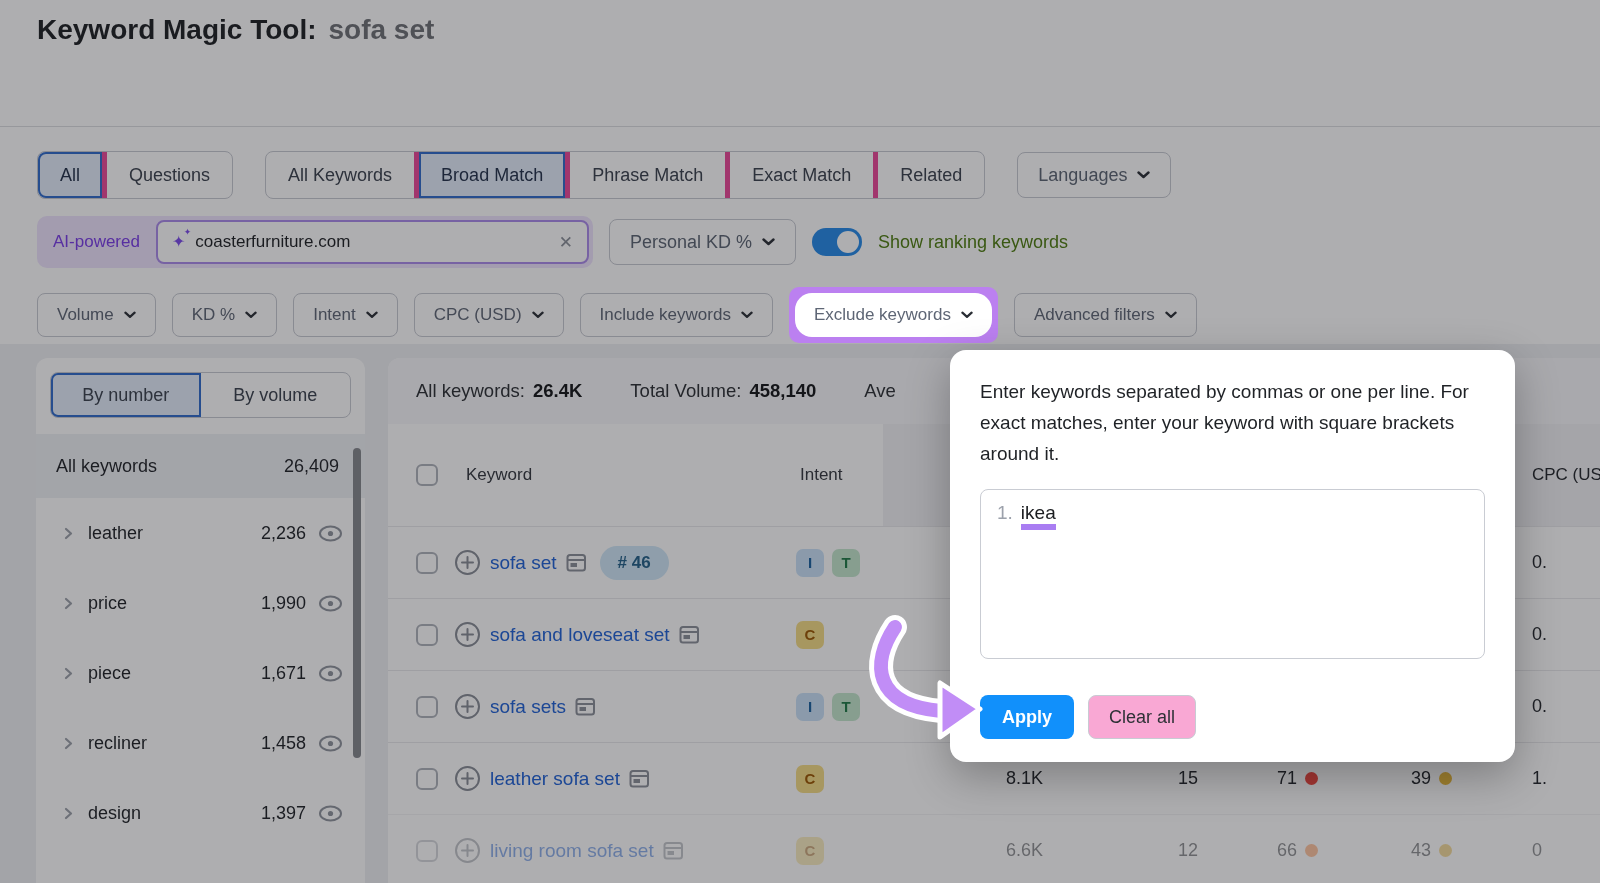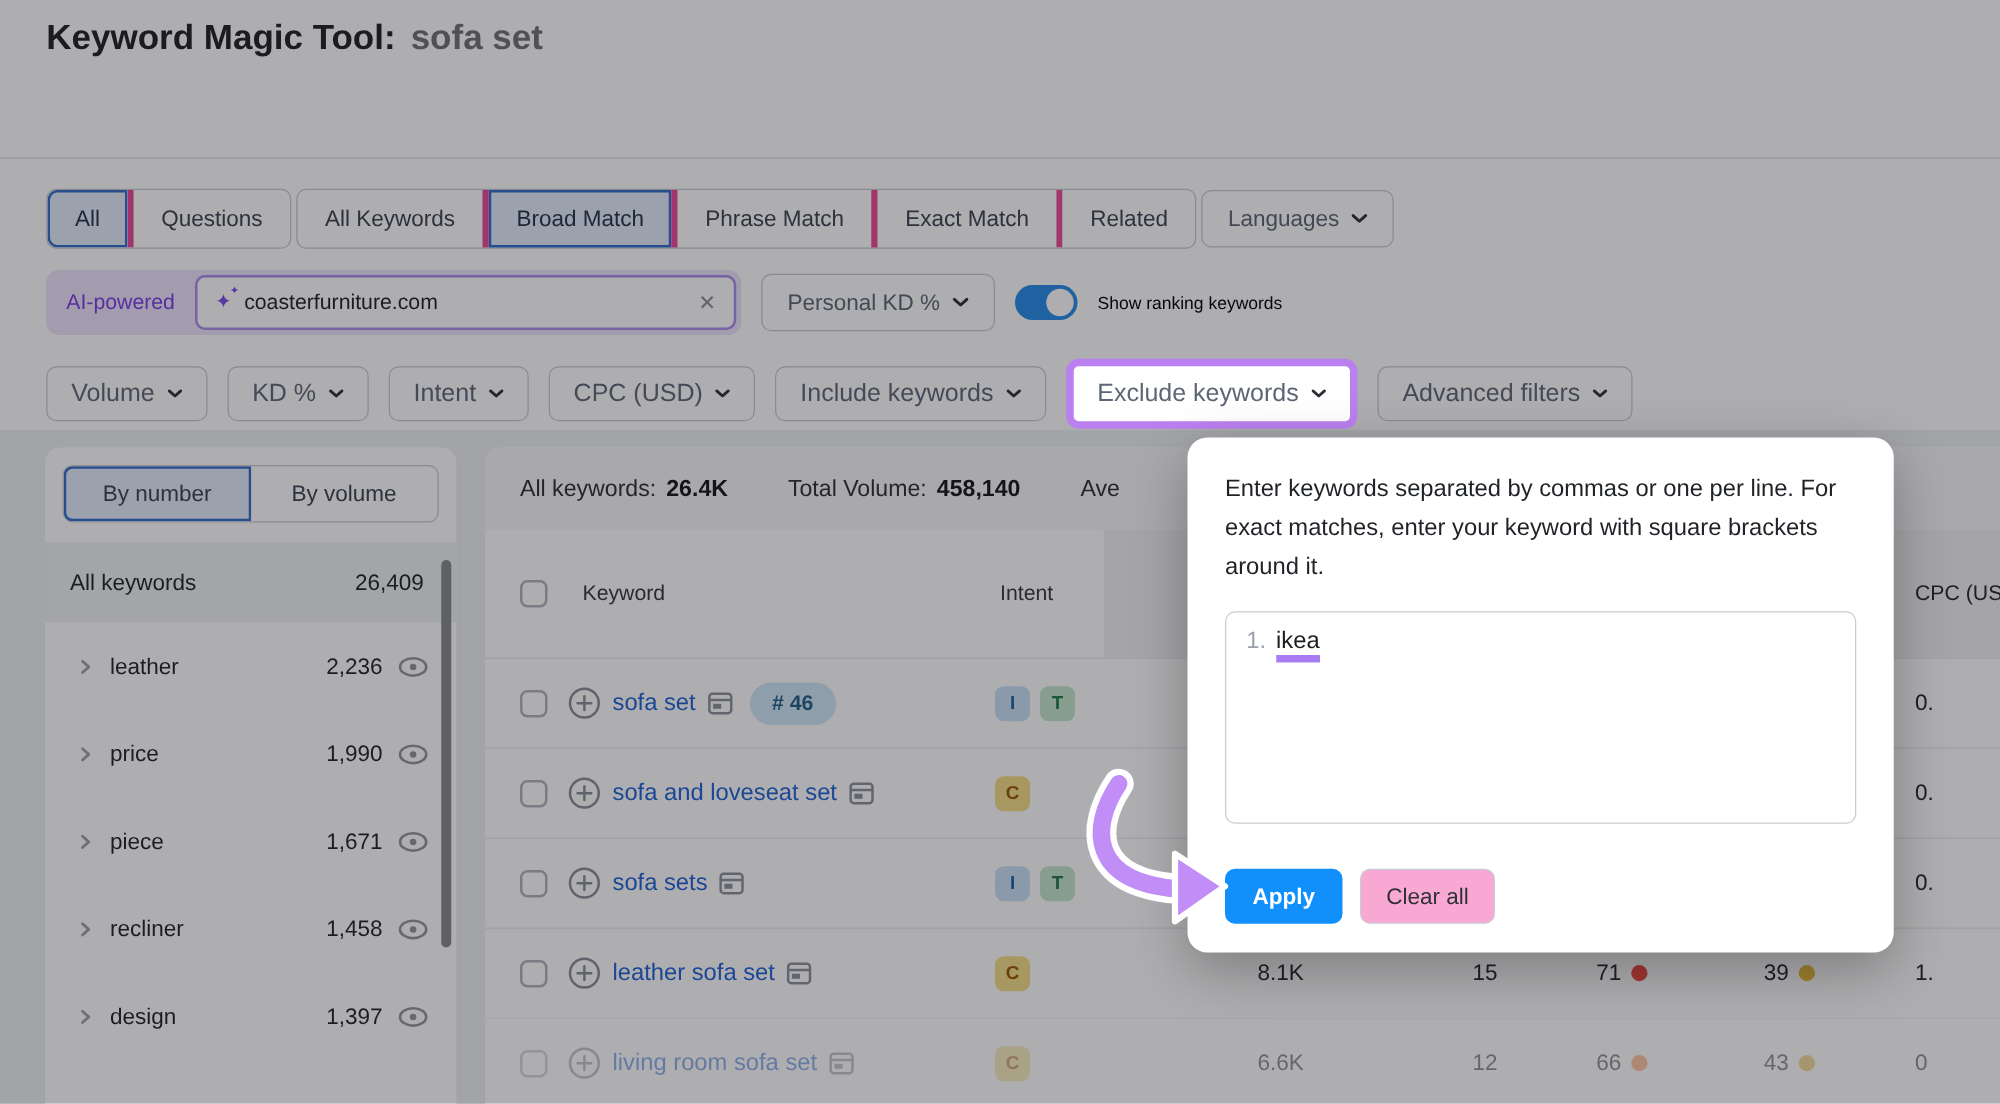--- a/index.html
+++ b/index.html
@@ -11,48 +11,48 @@
   .hdr-title .query { color:#6e7076; margin-left:12px; }
   .hdr-meta { position:absolute; left:37px; top:70px; display:flex; align-items:center; font-size:19px; color:#2b2e33; }
   .flag { position:relative; display:inline-block; width:22px; height:15px; margin:0 8px 0 10px;
           background:repeating-linear-gradient(#b22234 0 2.2px, #ffffff 2.2px 4.3px); }
   .flag::after { content:""; position:absolute; left:0; top:0; width:10px; height:8px; background:#3c3b6e; }
   .db-link { color:#3a6ad4; display:flex; align-items:center; gap:7px; cursor:pointer; }
   .currency { margin-left:58px; }
   .top-divider { position:absolute; left:0; top:126px; width:100%; height:1px; background:#dcdde0; }
 
   
-  .tabs-row { position:absolute; left:37px; top:151px; display:flex; gap:4px; align-items:center; }
+  .tabs-row { position:absolute; left:37px; top:151px; display:flex; gap:32px; align-items:center; }
   .seg-group { display:flex; border:1px solid #c6c9d1; border-radius:8px; background:#fff; }
   .seg { height:46px; display:flex; align-items:center; padding:0 22px; font-size:18px; color:#3a414d; cursor:pointer; border-left:5px solid #ec4899; white-space:nowrap; }
   .seg:first-child { border-left:none; border-radius:8px 0 0 8px; }
   .seg:last-child { border-radius:0 8px 8px 0; }
   .seg.selected { background:#e3edfb; box-shadow:inset 0 0 0 2px #2e6acb; color:#23314a; }
   .pill-btn { height:46px; display:flex; align-items:center; gap:10px; padding:0 20px; font-size:18px; color:#5b6472; border:1px solid #c6c9d1; border-radius:8px; background:#fff; cursor:pointer; white-space:nowrap; }
 
   
   .search-row { position:absolute; left:37px; top:216px; display:flex; gap:16px; align-items:center; height:52px; }
   .ai-wrap { display:flex; align-items:center; background:#eee3fd; border-radius:10px; height:52px; padding:0 4px 0 0; }
   .ai-label { padding:0 16px; font-size:17px; color:#7a3ce8; font-weight:500; }
   .ai-input { display:flex; align-items:center; gap:10px; width:433px; height:44px; background:#fff; border:2px solid #ab8aec; border-radius:8px; padding:0 14px; }
   .sparkle { position:relative; color:#7c4bec; font-size:16px; line-height:1; }
   .sparkle::after { content:"\2726"; position:absolute; top:-6px; right:-6px; font-size:9px; }
   .ai-input .value { flex:1; font-size:17px; color:#1d1f23; }
   .x-icon { color:#8a8f98; font-size:17px; cursor:pointer; }
   .toggle { position:relative; width:50px; height:28px; border-radius:14px; background:#2489e8; cursor:pointer; flex:none; }
   .toggle::after { content:""; position:absolute; top:3px; right:3px; width:22px; height:22px; border-radius:50%; background:#fff; }
-  .toggle-label { font-size:14px; color:#000000;text-align:right; }
+  .toggle-label { font-size:18px; color:#4d7c0f;text-align:right; }
 
   
   .filter-row { position:absolute; left:37px; top:287px; display:flex; gap:16px; align-items:center; }
-  .filter-pill { height:44px; display:flex; align-items:center; gap:10px; padding:0 19px; font-size:20px; color:#5e6675; border:1px solid #c6c9d1; border-radius:8px; background:#fff; cursor:pointer; white-space:nowrap; }
+  .filter-pill { height:44px; display:flex; align-items:center; gap:10px; padding:0 19px; font-size:17px; color:#5e6675; border:1px solid #c6c9d1; border-radius:8px; background:#fff; cursor:pointer; white-space:nowrap; }
   .chev { display:inline-flex; color:#2a2e35; }
   .chev-blue { display:inline-flex; color:#3a6ad4; }
   .exclude-wrap { position:relative; z-index:45; padding:6px; background:#bb80f0; border-radius:10px; display:flex; }
-  .exclude-wrap .filter-pill { border:none; border-radius:4px;align-items:center; }
+  .exclude-wrap .filter-pill { border:none; border-radius:17px;align-items:center; }
 
   .content-bg { position:absolute; left:0; top:344px; right:0; bottom:0; background:#eff0f3; }
 
   
   .sidebar { position:absolute; left:36px; top:358px; width:329px; height:552px; background:#fff; border-radius:12px 12px 0 0; padding-top:14px; }
   .side-tabs { display:flex; margin:0 14px; border:1px solid #c6c9d1; border-radius:8px; }
   .side-tab { flex:1; height:44px; display:flex; align-items:center; justify-content:center; font-size:18px; color:#3a414d; cursor:pointer; }
   .side-tab.selected { background:#e3edfb; box-shadow:inset 0 0 0 2px #2e6acb; border-radius:7px 0 0 7px; }
   .side-allrow { margin-top:16px; height:64px; background:#eff1f5; display:flex; align-items:center; padding:0 26px 0 20px; font-size:18px; color:#1e2126; cursor:pointer; }
   .side-allrow .cnt { margin-left:auto; }

